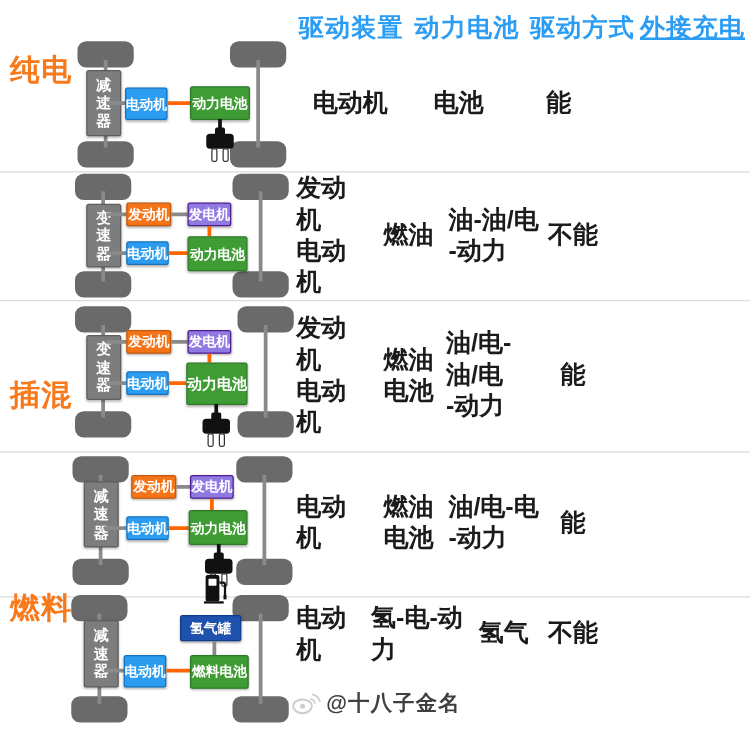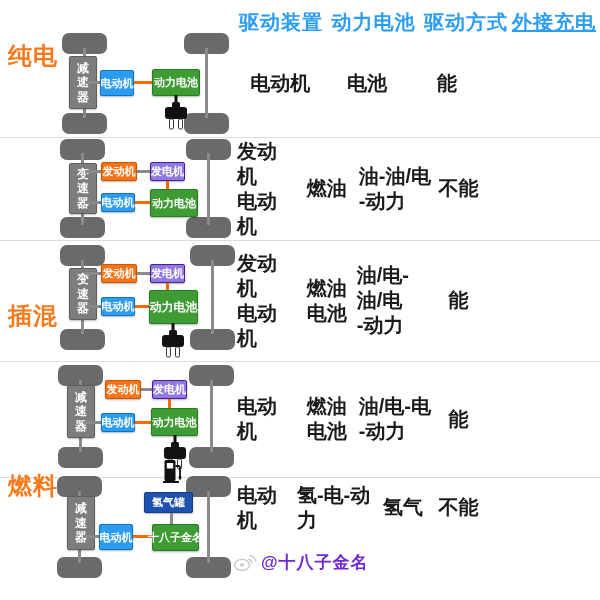--- a/index.html
+++ b/index.html
@@ -49,21 +49,21 @@
     display:flex;align-items:center;justify-content:center;text-align:center;
     word-break:break-all;padding:2px 13px;box-sizing:border-box;box-shadow:0 1px 2px rgba(0,0,0,.25);
   }
   .station{
     position:absolute;font-size:9px;font-weight:bold;color:#222;
     text-align:center;white-space:nowrap;margin-top:16px;
   }
   .plug,.pump{position:absolute;}
   .watermark{
     position:absolute;display:flex;align-items:center;gap:4px;
-    color:#6d28d9;font-size:17px;font-weight:bold;letter-spacing:1px;
+    color:#404040;font-size:17px;font-weight:bold;letter-spacing:1px;
   }
 </style>
 </head>
 <body>
 
 <div class="hdr" style="left:237px;width:88px;">驱动装置</div>
 <div class="hdr" style="left:326px;width:95px;">动力电池</div>
 <div class="hdr" style="left:420px;width:92px;">驱动方式</div>
 <div class="hdr" style="left:511px;width:86px;text-decoration:underline;">外接充电</div>
 
@@ -258,21 +258,21 @@
     <rect x="15.8" y="17" width="2.4" height="3.5" fill="#111"></rect>
   </svg>
   <div class="station" style="left:151px;top:28px;width:44px;">加氢站</div>
 
   <div class="comp tank" style="left:144px;top:36px;width:49px;height:21px;">氢气罐</div>
   <div class="vlink" style="left:170px;top:57px;height:11px;"></div>
   <div class="gearbox" style="left:67px;top:40px;width:16px;height:54px;">减速器</div>
   <div class="hlink" style="left:83px;top:79px;width:16px;"></div>
   <div class="comp motor" style="left:99px;top:68px;width:34px;height:26px;">电动机</div>
   <div class="hlink orange" style="left:133px;top:79px;width:19px;"></div>
-  <div class="comp battery" style="left:152px;top:68px;width:47px;height:27px;">十八子金名</div>
+  <div class="comp battery" style="left:152px;top:68px;width:47px;height:27px;">燃料电池</div>
 
   <div class="cells" style="bottom:20px;">
     <div class="cell c1">
         <span>电动机</span>
       </div>
     <div class="cell c3">
         <span>氢-电-动力</span>
       </div>
     <div class="cell c2">
         <span>氢气</span>

